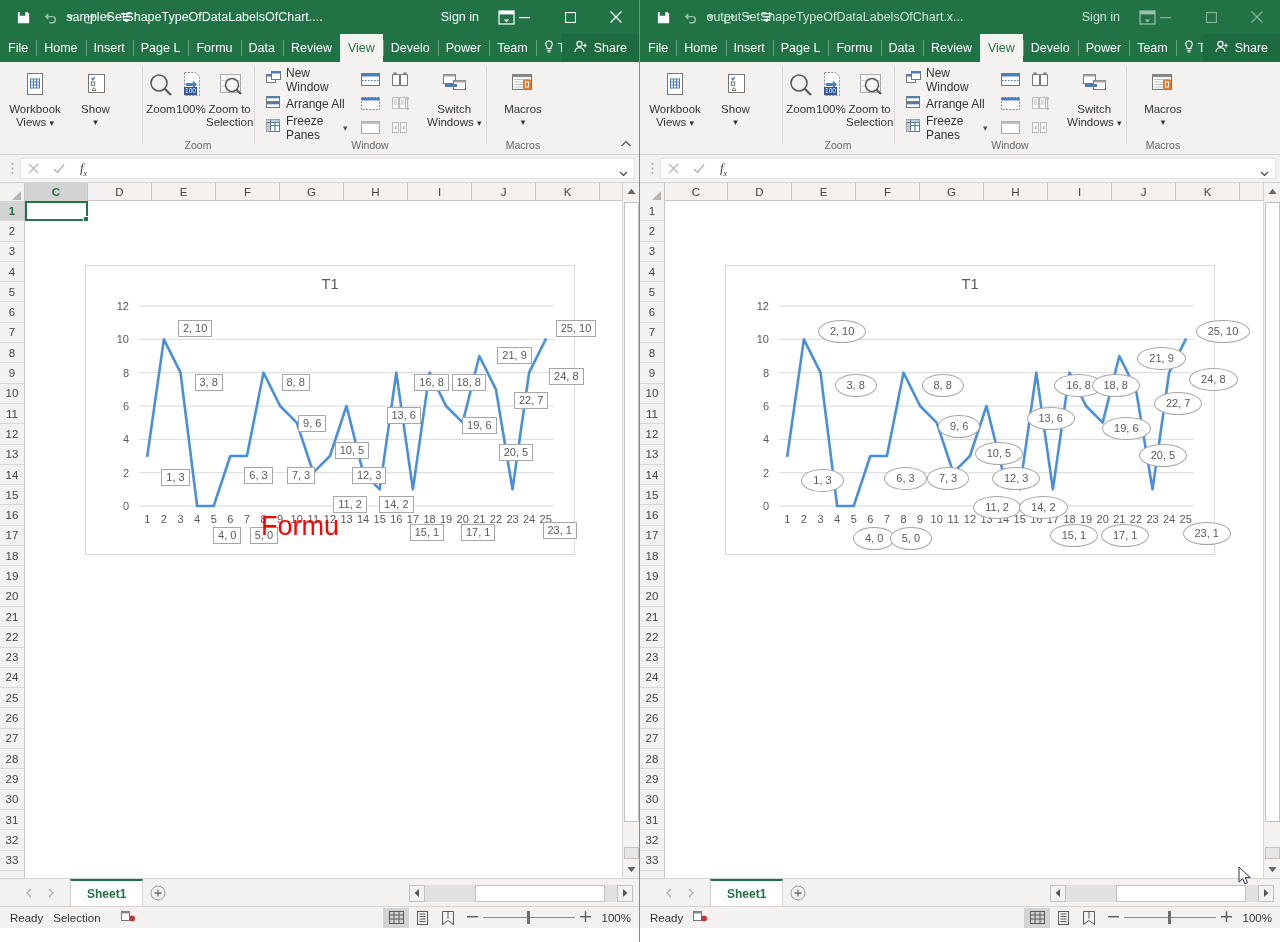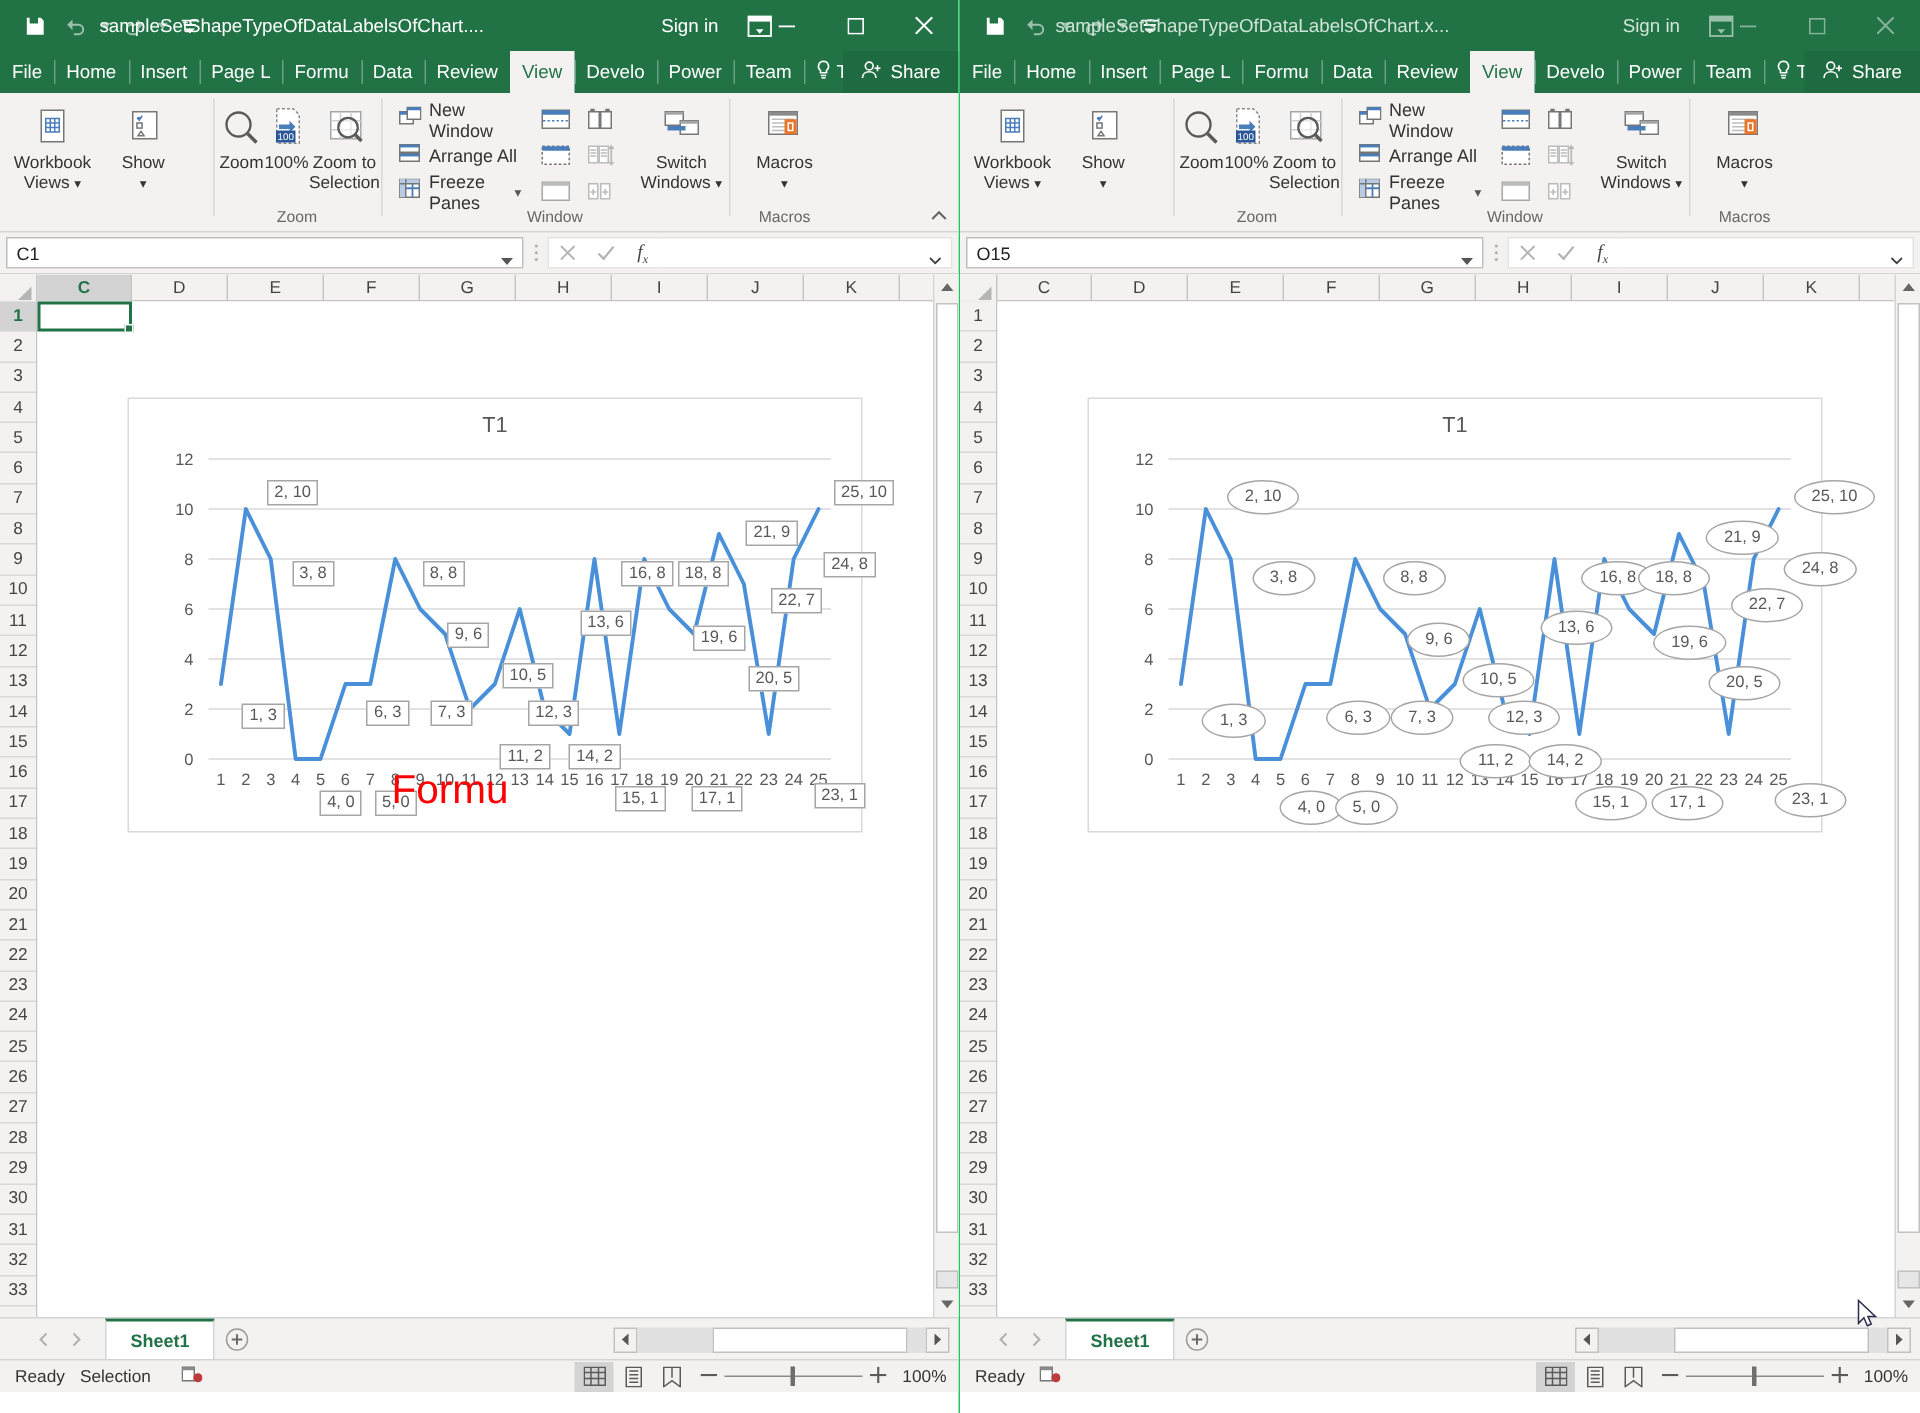--- a/index.html
+++ b/index.html
@@ -424,26 +424,20 @@
       </div>
 
       <div class="collapse">
         <svg width="14" height="14" viewBox="0 0 14 14">
             <path fill="none" stroke="#666" stroke-width="1.4" d="M2.5 9L7 4.5 11.5 9"></path>
           </svg>
       </div>
     </div>
 
     <div class="fbar">
-      <div class="namebox">
-        <span>C1</span>
-        <span class="cv"><svg width="8" height="5" viewBox="0 0 8 5">
-              <path fill="#555" d="M0 0h8L4 4.6z"></path>
-            </svg></span>
-      </div>
       <div class="fgrip">
           <svg width="3" height="13">
             <circle cx="1.5" cy="2" r="1" fill="#adadad"></circle>
             <circle cx="1.5" cy="6.5" r="1" fill="#adadad"></circle>
             <circle cx="1.5" cy="11" r="1" fill="#adadad"></circle>
           </svg>
         </div>
       <div class="fbtns">
         <div class="fbtn">
             <svg width="11" height="11">
@@ -728,21 +722,21 @@
             </svg>
         </div>
         <div class="qat-btn" style="width:16px;margin-left:4px">
           <svg width="11" height="9" viewBox="0 0 11 9">
               <rect x="0" y="0" width="11" height="1.3" fill="#fff"></rect>
               <rect x="1.5" y="3" width="8" height="1.3" fill="#fff"></rect>
               <path fill="#fff" d="M2 6h7L5.5 9.4z"></path>
             </svg>
         </div>
       </div>
-      <div class="title-text">sampleSetShapeTypeOfDataLabelsOfChart.x...</div>
+      <div class="title-text">outputSetShapeTypeOfDataLabelsOfChart.x...</div>
       <div class="signin">Sign in</div>
       <div class="ribdisp">
         <svg width="17" height="15" viewBox="0 0 17 15">
             <rect x="1" y="1" width="15" height="13" fill="none" stroke="#fff" stroke-width="1.2"></rect>
             <rect x="1" y="1" width="15" height="3.4" fill="#fff"></rect>
             <path fill="#fff" d="M8.5 12.5l-2.6-3h5.2z"></path>
           </svg>
       </div>
       <div class="wbtns">
         <div class="wbtn">
@@ -979,26 +973,20 @@
             </div>
             <div class="lbl">Macros</div>
             <div class="lbl" style="font-size:9px">▾</div>
           </div>
         </div>
         <div class="glabel">Macros</div>
       </div>
     </div>
 
     <div class="fbar">
-      <div class="namebox">
-        <span>O15</span>
-        <span class="cv"><svg width="8" height="5" viewBox="0 0 8 5">
-              <path fill="#555" d="M0 0h8L4 4.6z"></path>
-            </svg></span>
-      </div>
       <div class="fgrip">
           <svg width="3" height="13">
             <circle cx="1.5" cy="2" r="1" fill="#adadad"></circle>
             <circle cx="1.5" cy="6.5" r="1" fill="#adadad"></circle>
             <circle cx="1.5" cy="11" r="1" fill="#adadad"></circle>
           </svg>
         </div>
       <div class="fbtns">
         <div class="fbtn">
             <svg width="11" height="11">

